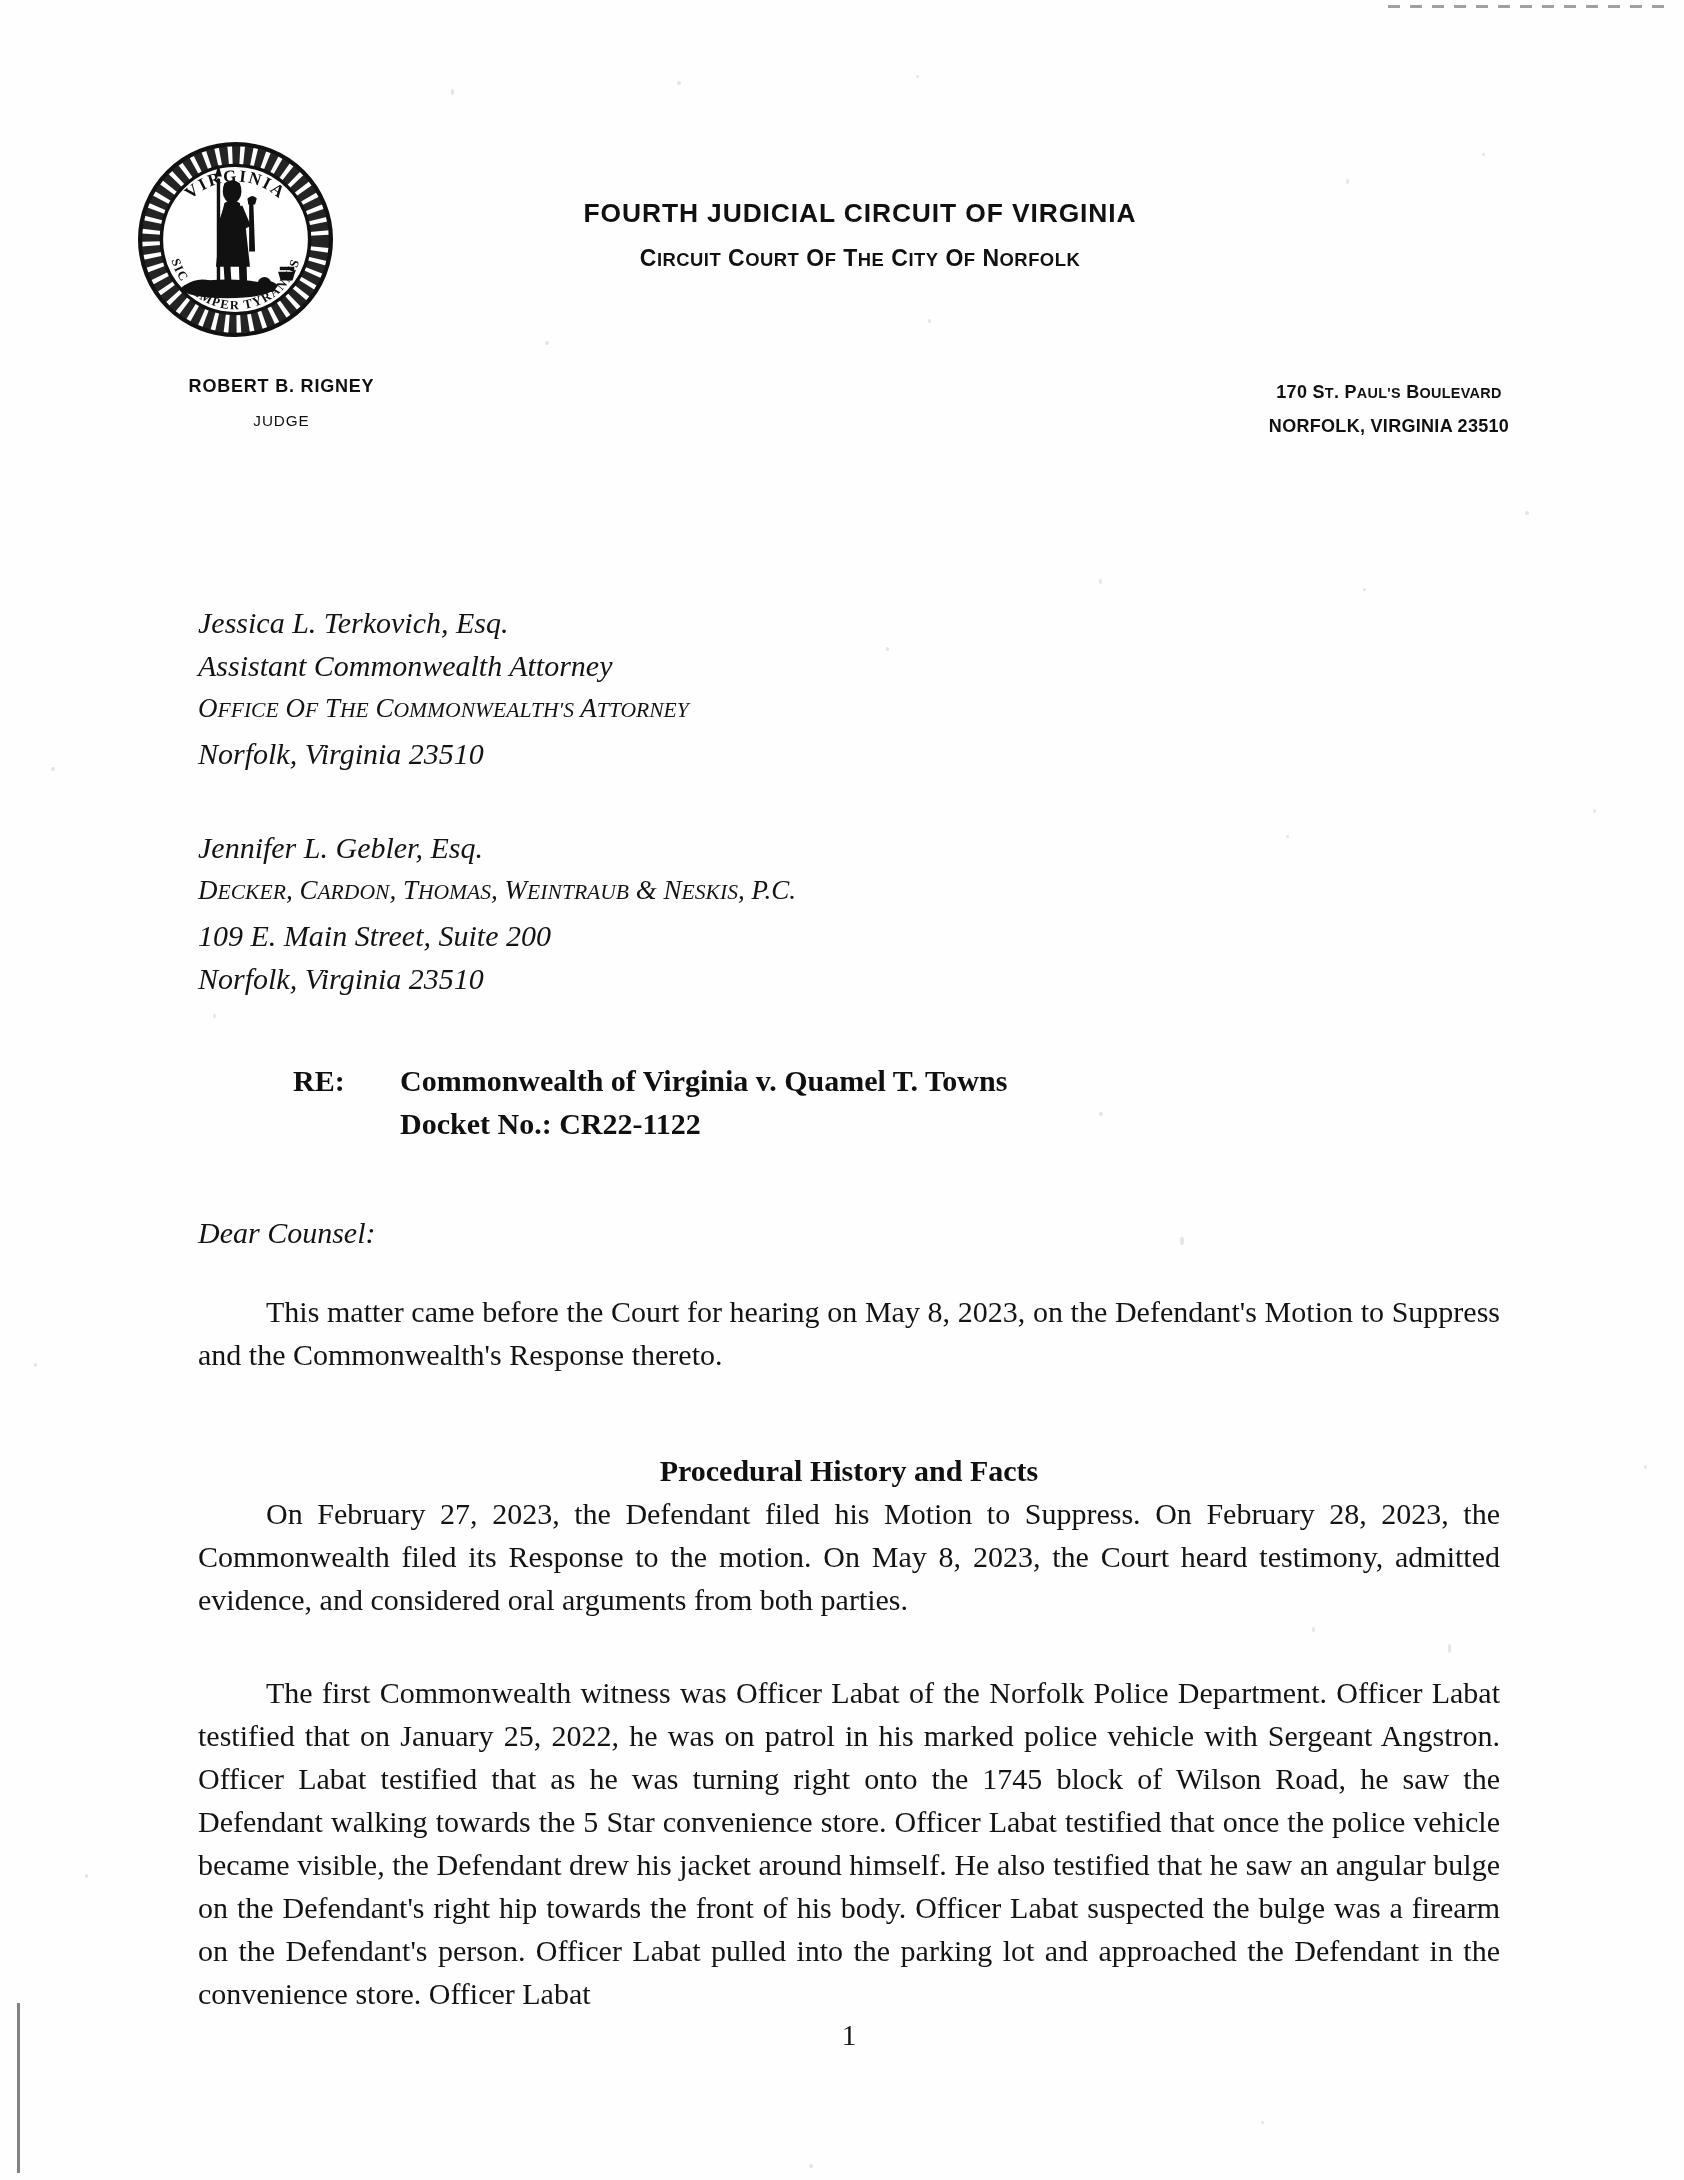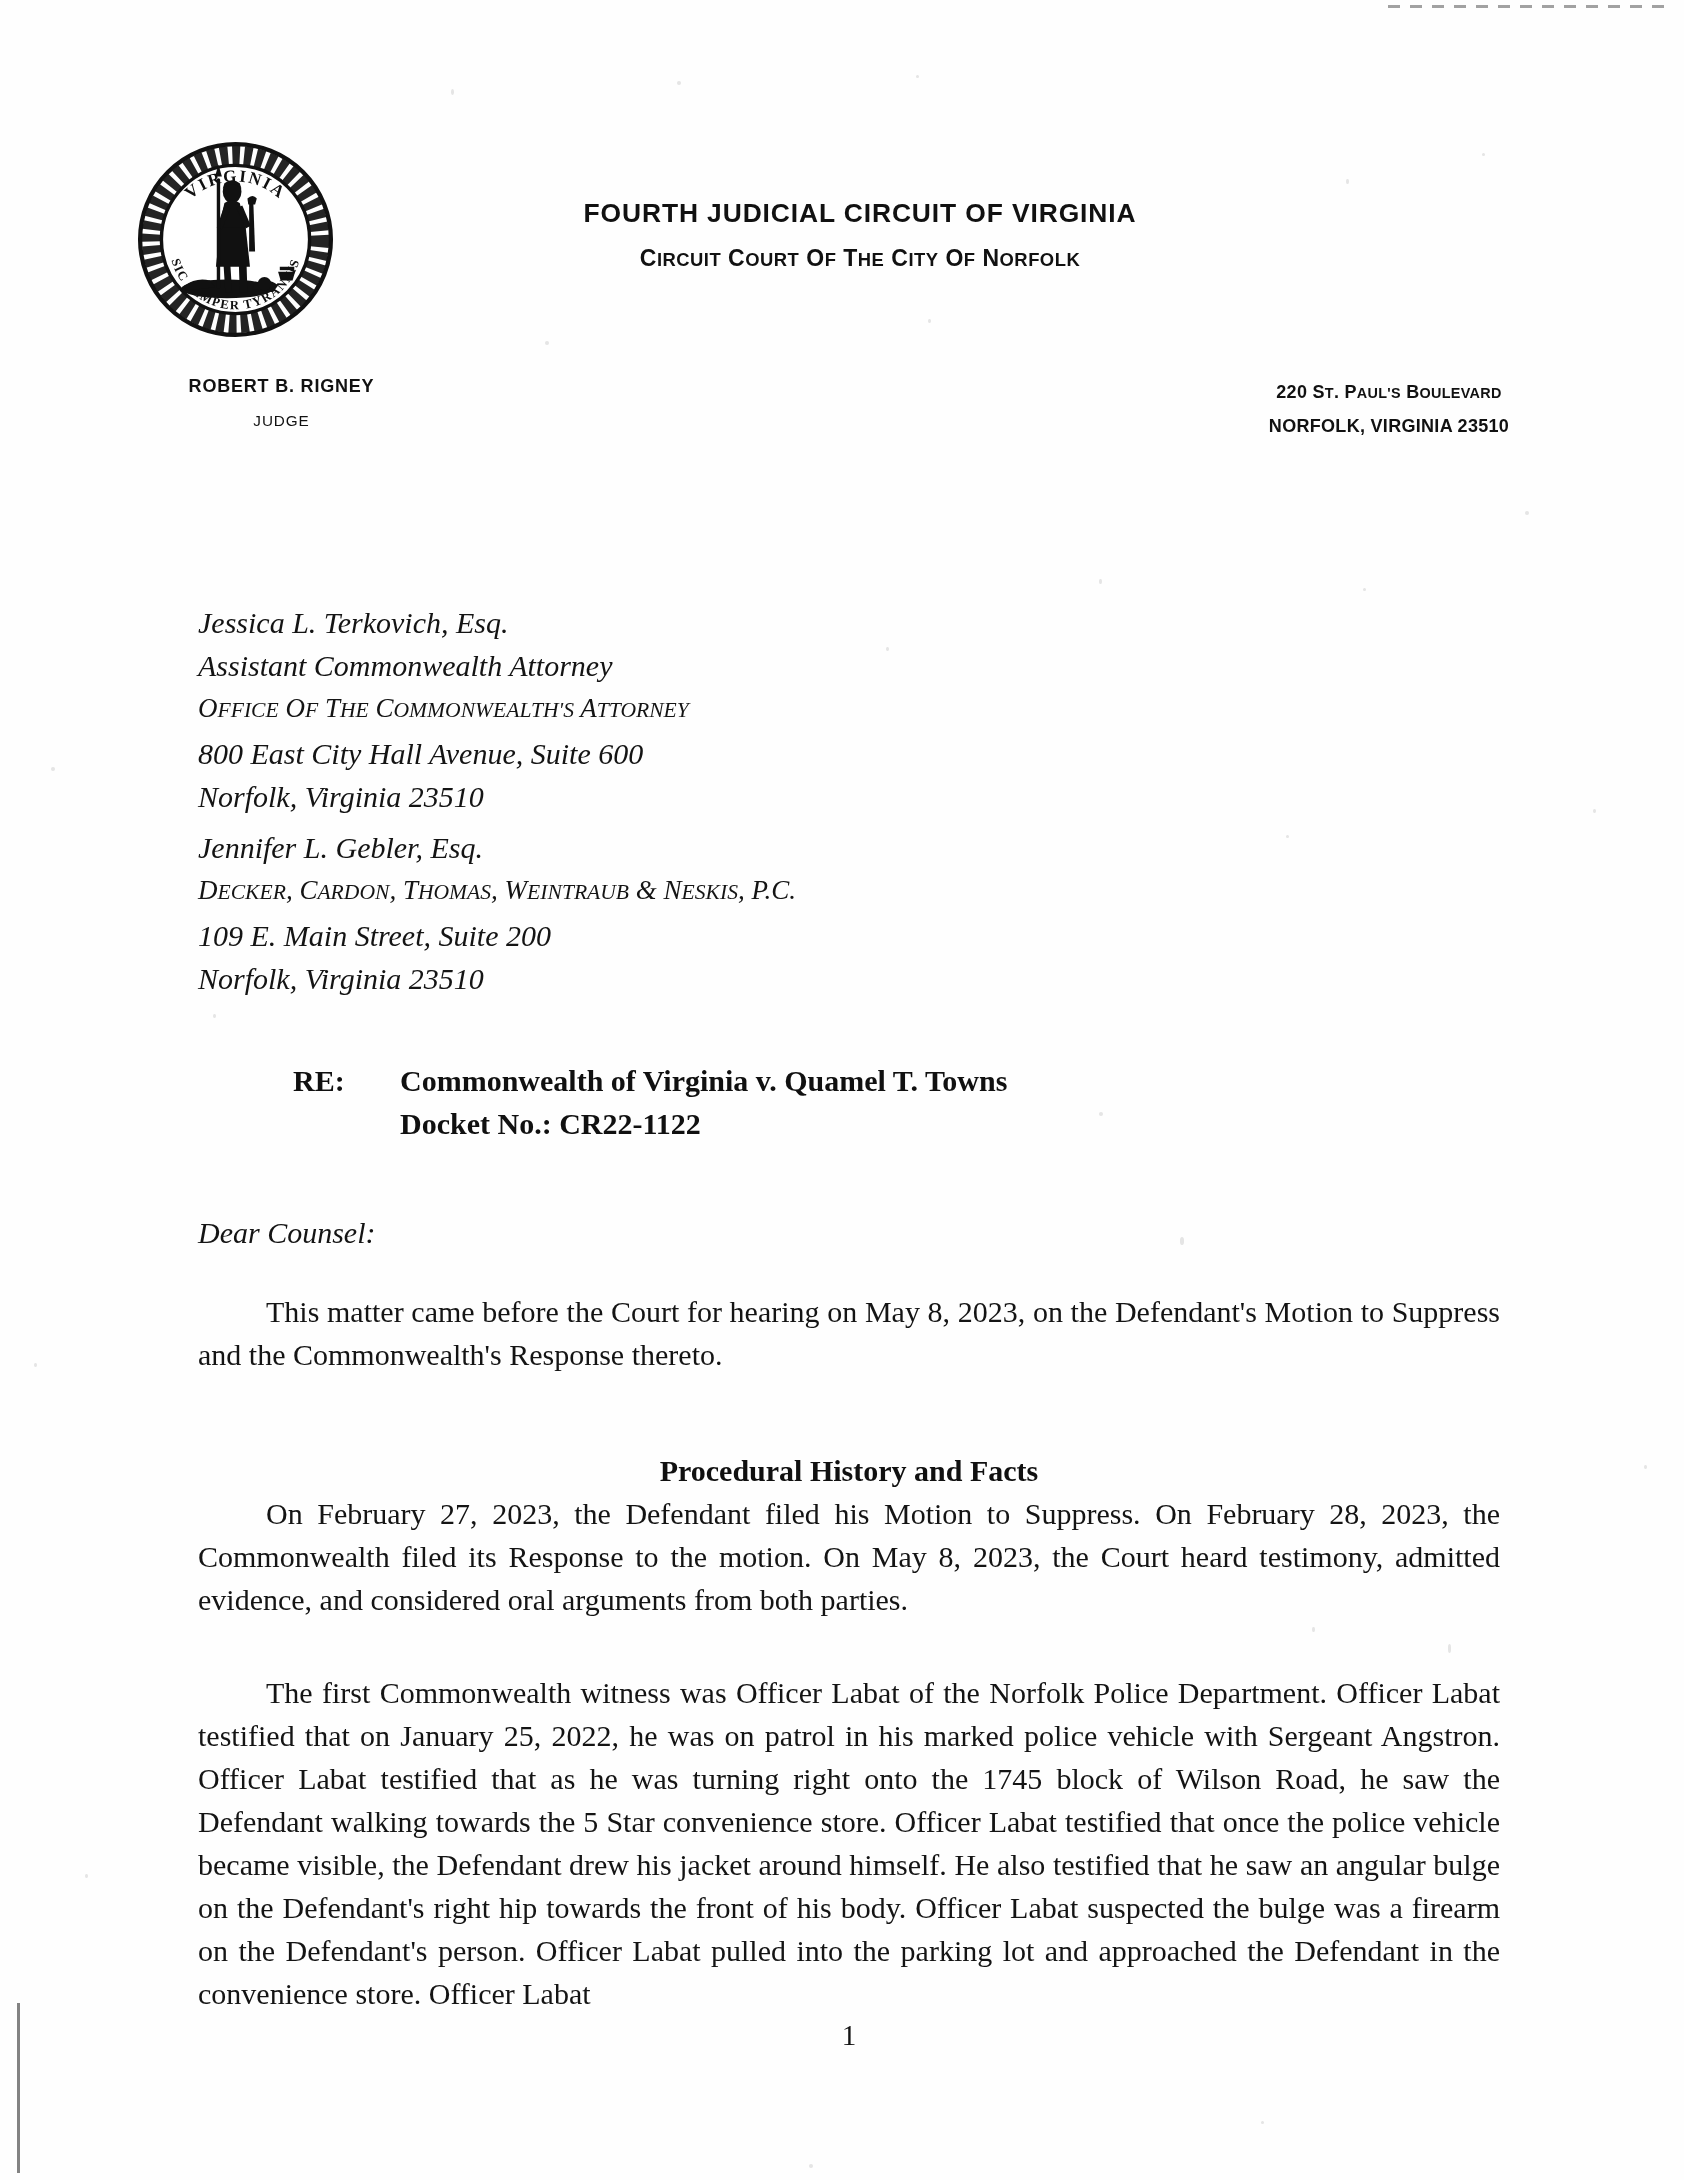--- a/index.html
+++ b/index.html
@@ -280,29 +280,28 @@
   </div>
 
   <div class="lh-title">FOURTH JUDICIAL CIRCUIT OF VIRGINIA</div>
   <div class="lh-sub">
     <span><span>C</span><span style="font-size: 0.8em;">IRCUIT</span><span> </span><span>C</span><span style="font-size: 0.8em;">OURT</span><span> </span><span>O</span><span style="font-size: 0.8em;">F</span><span> </span><span>T</span><span style="font-size: 0.8em;">HE</span><span> </span><span>C</span><span style="font-size: 0.8em;">ITY</span><span> </span><span>O</span><span style="font-size: 0.8em;">F</span><span> </span><span>N</span><span style="font-size: 0.8em;">ORFOLK</span></span>
   </div>
 
   <div class="judge-name">ROBERT B. RIGNEY</div>
   <div class="judge-title">JUDGE</div>
 
-  <div class="addr-line1"><span>220 </span><span>S</span><span style="font-size: 0.8em;">T</span><span>. </span><span>P</span><span style="font-size: 0.8em;">AUL'S</span><span> </span><span>B</span><span style="font-size: 0.8em;">OULEVARD</span></div>
+  <div class="addr-line1"><span>170 </span><span>S</span><span style="font-size: 0.8em;">T</span><span>. </span><span>P</span><span style="font-size: 0.8em;">AUL'S</span><span> </span><span>B</span><span style="font-size: 0.8em;">OULEVARD</span></div>
   <div class="addr-line2">NORFOLK, VIRGINIA 23510</div>
 
 
   <div class="body-text recipient" style="top:601px;">
     <div>Jessica L. Terkovich, Esq.</div>
     <div>Assistant Commonwealth Attorney</div>
     <div class="smallcaps" style="font-size:27px;"><span>O</span><span style="font-size: 0.8em;">FFICE</span><span> </span><span>O</span><span style="font-size: 0.8em;">F</span><span> </span><span>T</span><span style="font-size: 0.8em;">HE</span><span> </span><span>C</span><span style="font-size: 0.8em;">OMMONWEALTH'S</span><span> </span><span>A</span><span style="font-size: 0.8em;">TTORNEY</span></div>
-    <div>800 East City Hall Avenue, Suite 600</div>
     <div>Norfolk, Virginia 23510</div>
   </div>
 
   <div class="body-text recipient" style="top:826px;">
     <div>Jennifer L. Gebler, Esq.</div>
     <div class="smallcaps" style="font-size:27px;"><span>D</span><span style="font-size: 0.8em;">ECKER</span><span>, </span><span>C</span><span style="font-size: 0.8em;">ARDON</span><span>, </span><span>T</span><span style="font-size: 0.8em;">HOMAS</span><span>, </span><span>W</span><span style="font-size: 0.8em;">EINTRAUB</span><span> &amp; </span><span>N</span><span style="font-size: 0.8em;">ESKIS</span><span>, </span><span>P</span><span>.</span><span>C</span><span>.</span></div>
     <div>109 E. Main Street, Suite 200</div>
     <div>Norfolk, Virginia 23510</div>
   </div>
 

